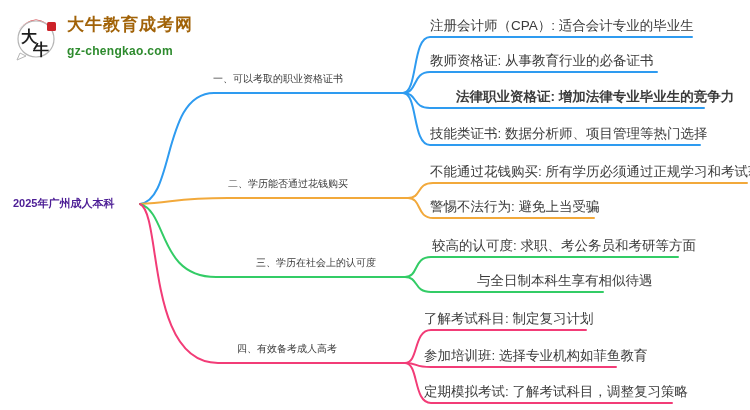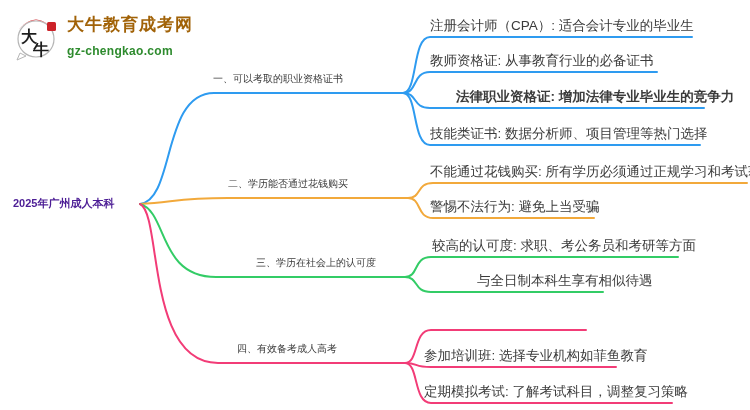--- a/index.html
+++ b/index.html
@@ -79,16 +79,17 @@
   <div class="label sub-label" style="left:430px;top:52px;">教师资格证: 从事教育行业的必备证书</div>
   <div class="label sub-label" style="left:456px;top:88px;font-weight:bold;">法律职业资格证: 增加法律专业毕业生的竞争力</div>
   <div class="label sub-label" style="left:430px;top:125px;">技能类证书: 数据分析师、项目管理等热门选择</div>
 
   <div class="label sub-label" style="left:430px;top:163px;">不能通过花钱购买: 所有学历必须通过正规学习和考试获得</div>
   <div class="label sub-label" style="left:430px;top:198px;">警惕不法行为: 避免上当受骗</div>
 
   <div class="label sub-label" style="left:432px;top:237px;">较高的认可度: 求职、考公务员和考研等方面</div>
   <div class="label sub-label" style="left:432px;top:272px;margin-left:45px;">与全日制本科生享有相似待遇</div>
 
+  <div class="label sub-label" style="left:424px;top:310px;">了解考试科目: 制定复习计划</div>
   <div class="label sub-label" style="left:424px;top:347px;">参加培训班: 选择专业机构如菲鱼教育</div>
   <div class="label sub-label" style="left:424px;top:383px;">定期模拟考试: 了解考试科目，调整复习策略</div>
 
 </div>
 
 </body></html>

